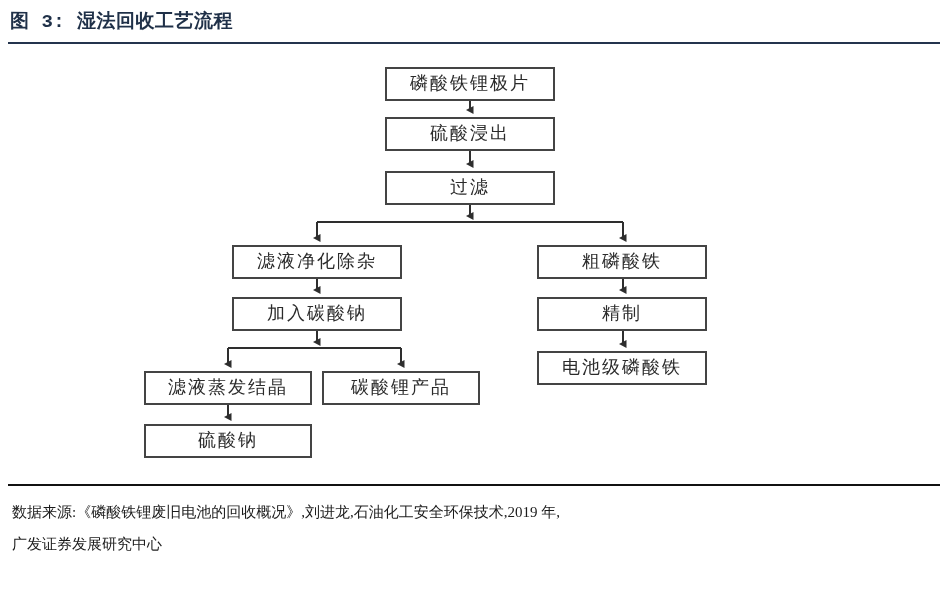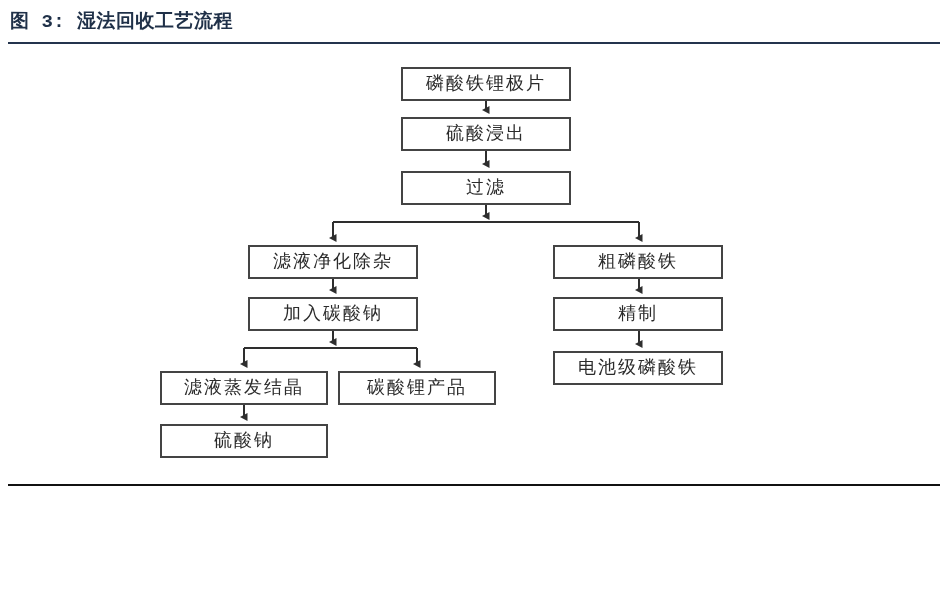--- a/index.html
+++ b/index.html
@@ -43,21 +43,21 @@
   .rule-bottom {
     position: absolute;
     left: 8px;
     top: 484px;
     width: 932px;
     height: 0;
     border-top: 2.2px solid #111111;
   }
   .chart-area {
     position: absolute;
-    left: 16px;
+    left: 0;
     top: 46px;
     width: 865px;
     height: 436px;
   }
   svg.flow {
     display: block;
     width: 948px;
     height: 436px;
   }
   .node-rect {
@@ -173,14 +173,18 @@
       </g>
       <g>
         <rect class="node-rect" x="145" y="379" width="166" height="32"></rect>
         <text class="node-label" x="228" y="396">硫酸钠</text>
       </g>
     </svg>
   </div>
 
   <div class="rule-bottom"></div>
 
+  <div class="source-block">
+    <span class="source-line">数据来源:《磷酸铁锂废旧电池的回收概况》,刘进龙,石油化工安全环保技术,2019 年,</span>
+    <span class="source-line">广发证券发展研究中心</span>
+  </div>
 
 </div>
 
 </body></html>

